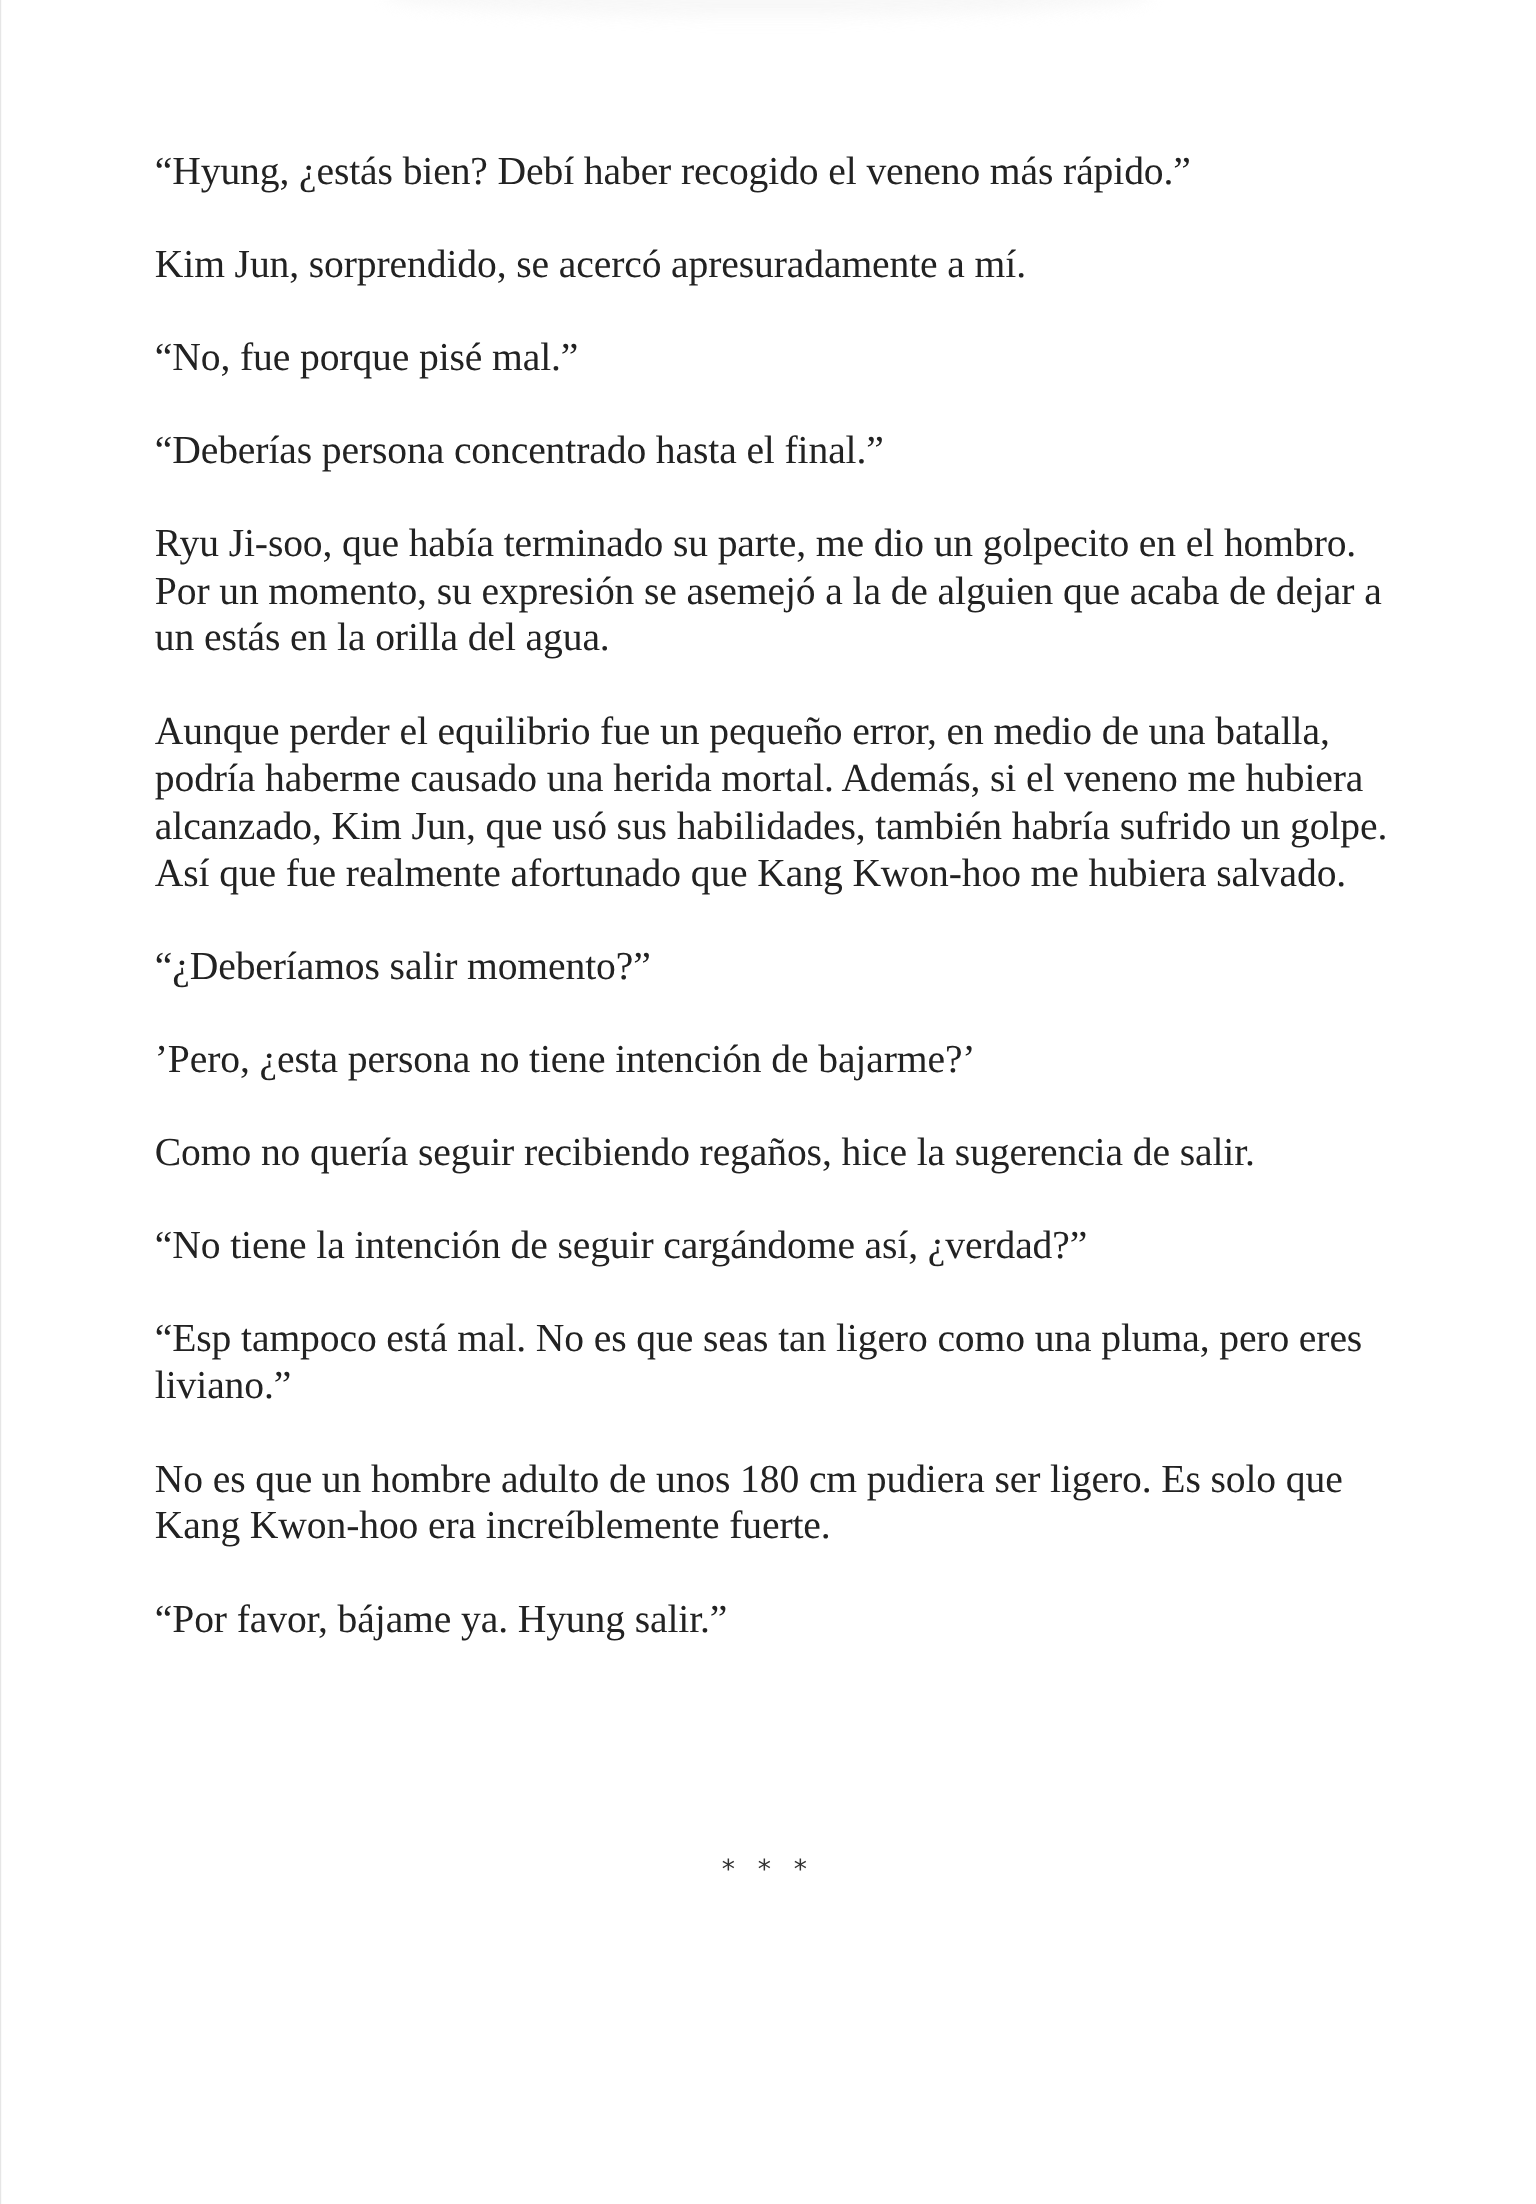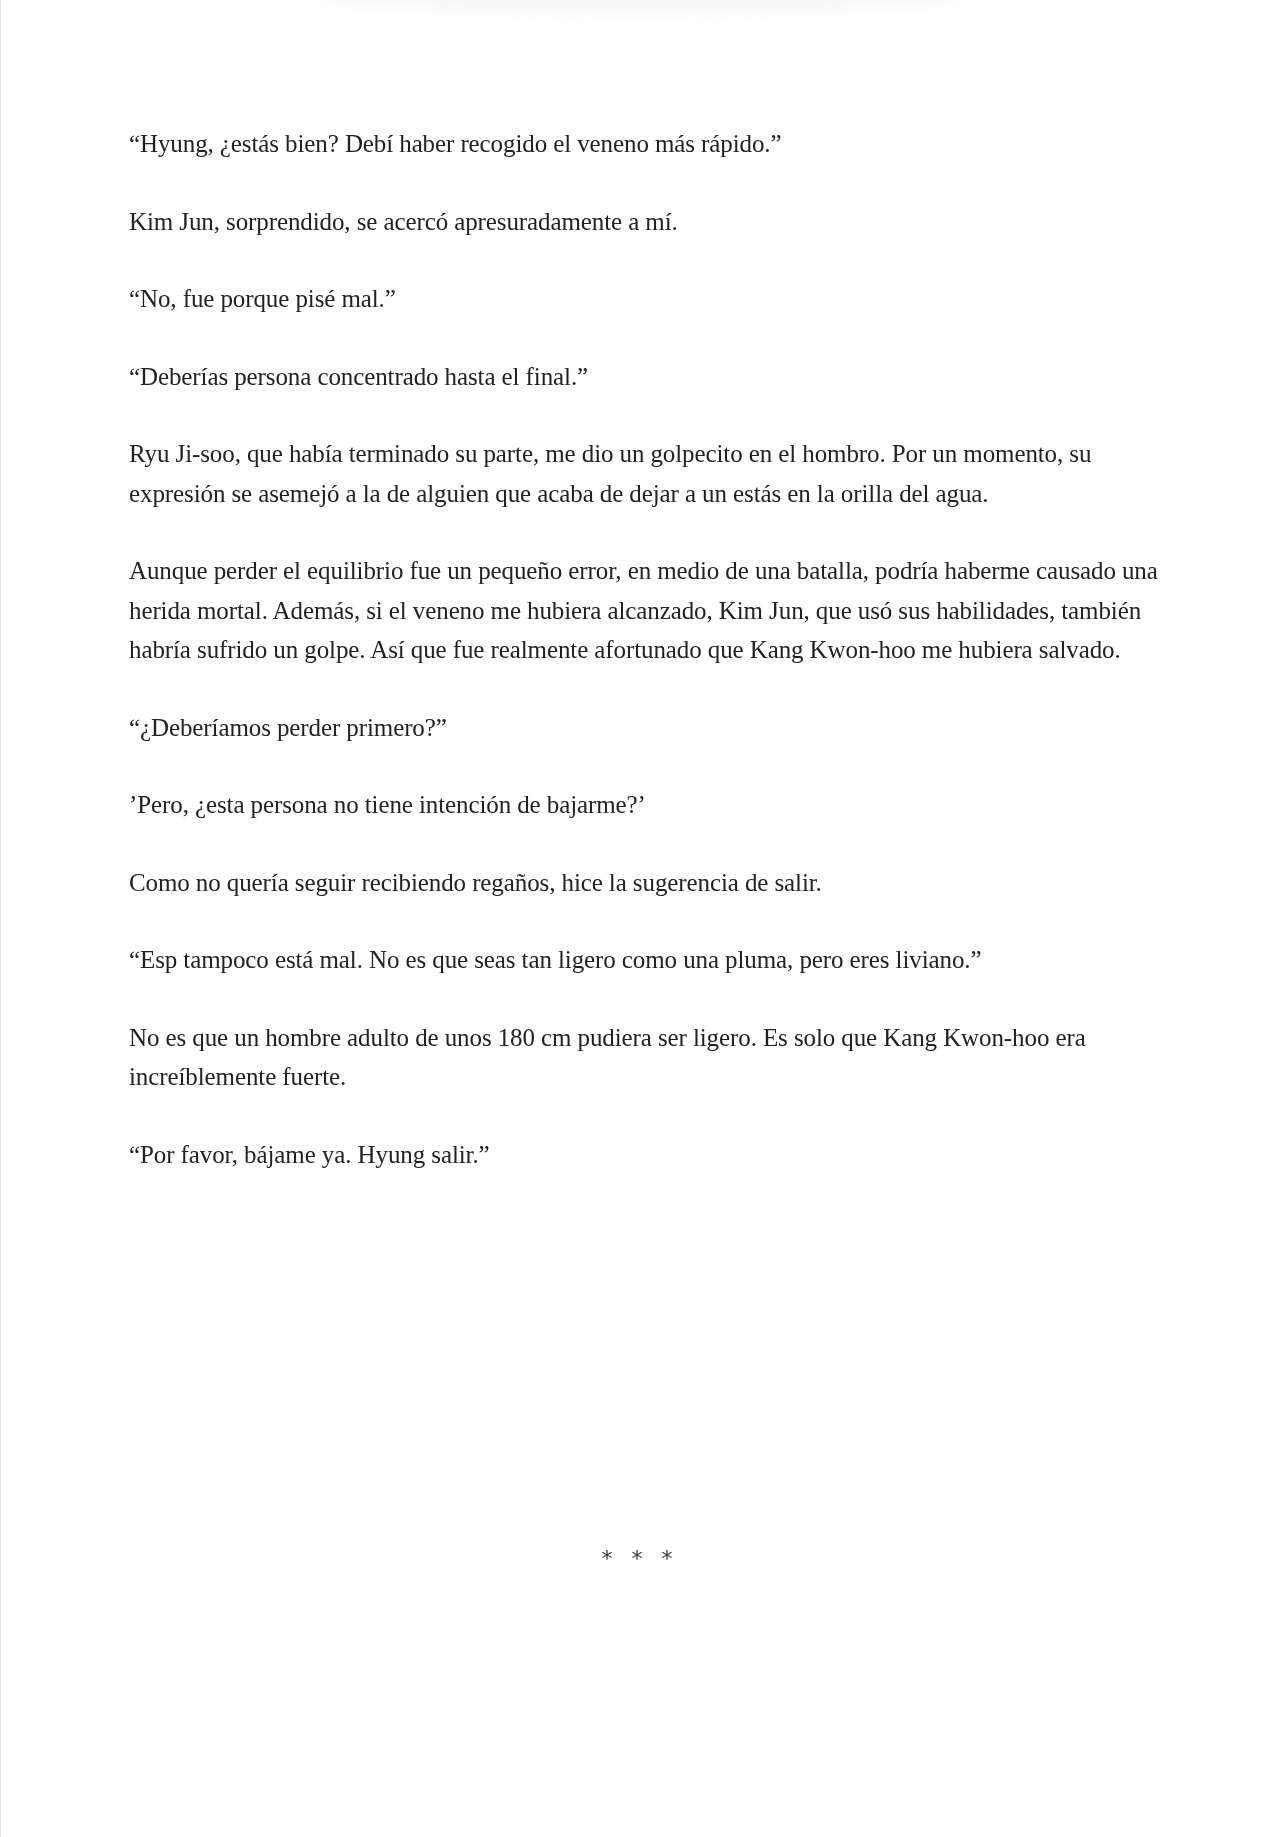--- a/index.html
+++ b/index.html
@@ -36,21 +36,21 @@
     .top-shadow.wide {
       left: 320px;
       width: 640px;
     }
     .content {
       position: absolute;
       left: 129px;
       top: 124px;
       width: 1030px;
       font-family: "Liberation Serif", "DejaVu Serif", serif;
-      font-size: 25px;
+      font-size: 33px;
       line-height: 39.5px;
       color: #222222;
       letter-spacing: -0.1px;
     }
     .para {
       margin: 0 0 38px 0;
       transform-origin: left top;
     }
     .para .txt {
       display: inline;
@@ -73,21 +73,22 @@
 <div class="page-edge"></div>
 <div class="top-shadow wide"></div>
 
 <div class="content">
   <p class="para"><span class="txt">“Hyung, ¿estás bien? Debí haber recogido el veneno más rápido.”</span></p>
   <p class="para"><span class="txt">Kim Jun, sorprendido, se acercó apresuradamente a mí.</span></p>
   <p class="para"><span class="txt">“No, fue porque pisé mal.”</span></p>
   <p class="para"><span class="txt">“Deberías persona concentrado hasta el final.”</span></p>
   <p class="para"><span class="txt">Ryu Ji-soo, que había terminado su parte, me dio un golpecito en el hombro. Por un momento, su expresión se asemejó a la de alguien que acaba de dejar a un estás en la orilla del agua.</span></p>
   <p class="para"><span class="txt">Aunque perder el equilibrio fue un pequeño error, en medio de una batalla, podría haberme causado una herida mortal. Además, si el veneno me hubiera alcanzado, Kim Jun, que usó sus habilidades, también habría sufrido un golpe. Así que fue realmente afortunado que Kang Kwon-hoo me hubiera salvado.</span></p>
-  <p class="para"><span class="txt">“¿Deberíamos perder primero?”</span></p>
+  <p class="para"><span class="txt">“¿Deberíamos salir momento?”</span></p>
   <p class="para"><span class="txt">’Pero, ¿esta persona no tiene intención de bajarme?’</span></p>
   <p class="para"><span class="txt">Como no quería seguir recibiendo regaños, hice la sugerencia de salir.</span></p>
+  <p class="para"><span class="txt">“No tiene la intención de seguir cargándome así, ¿verdad?”</span></p>
   <p class="para"><span class="txt">“Esp tampoco está mal. No es que seas tan ligero como una pluma, pero eres liviano.”</span></p>
   <p class="para"><span class="txt">No es que un hombre adulto de unos 180 cm pudiera ser ligero. Es solo que Kang Kwon-hoo era increíblemente fuerte.</span></p>
   <p class="para"><span class="txt">“Por favor, bájame ya. Hyung salir.”</span></p>
 </div>
 
 <div class="separator">* * *</div>
 
 </body></html>

